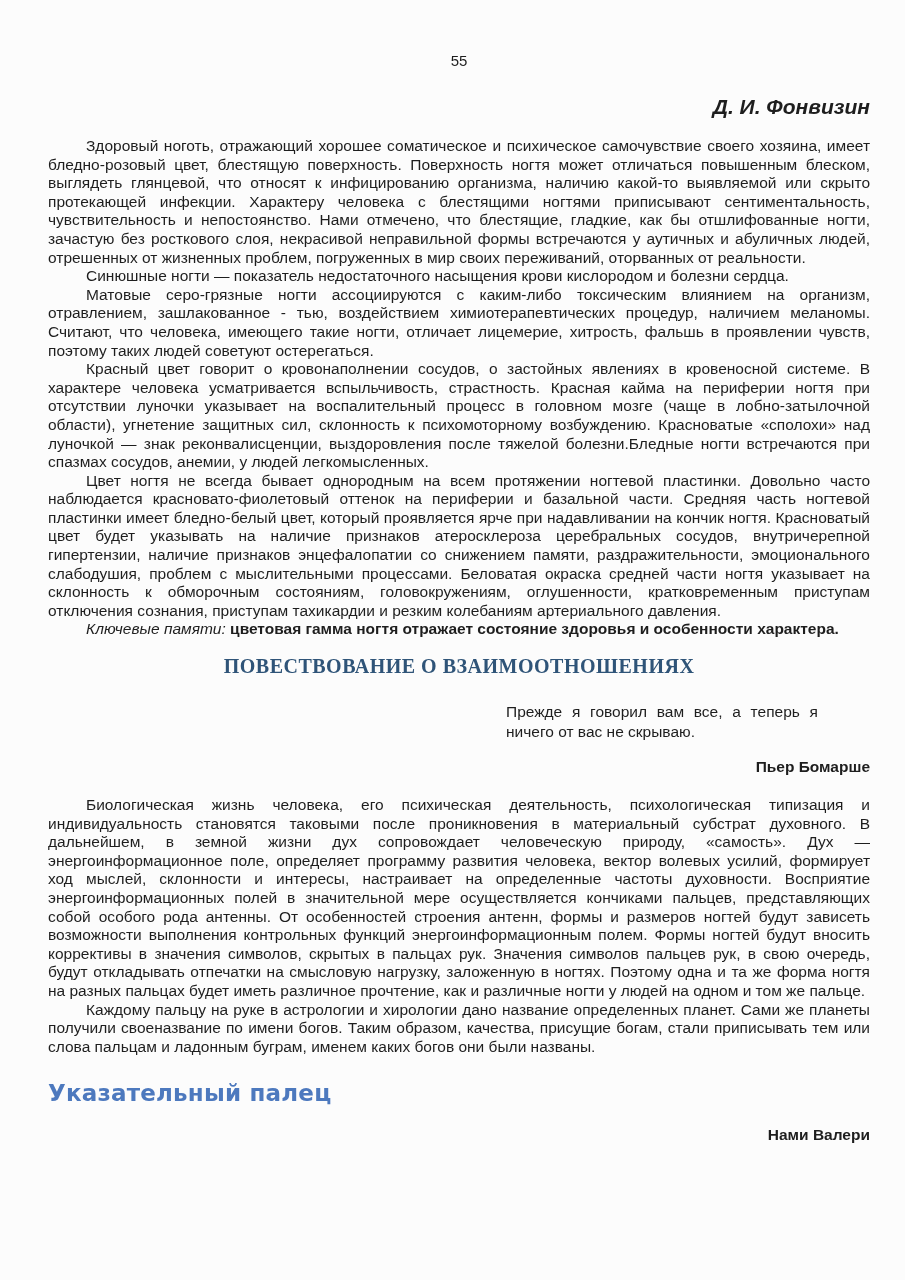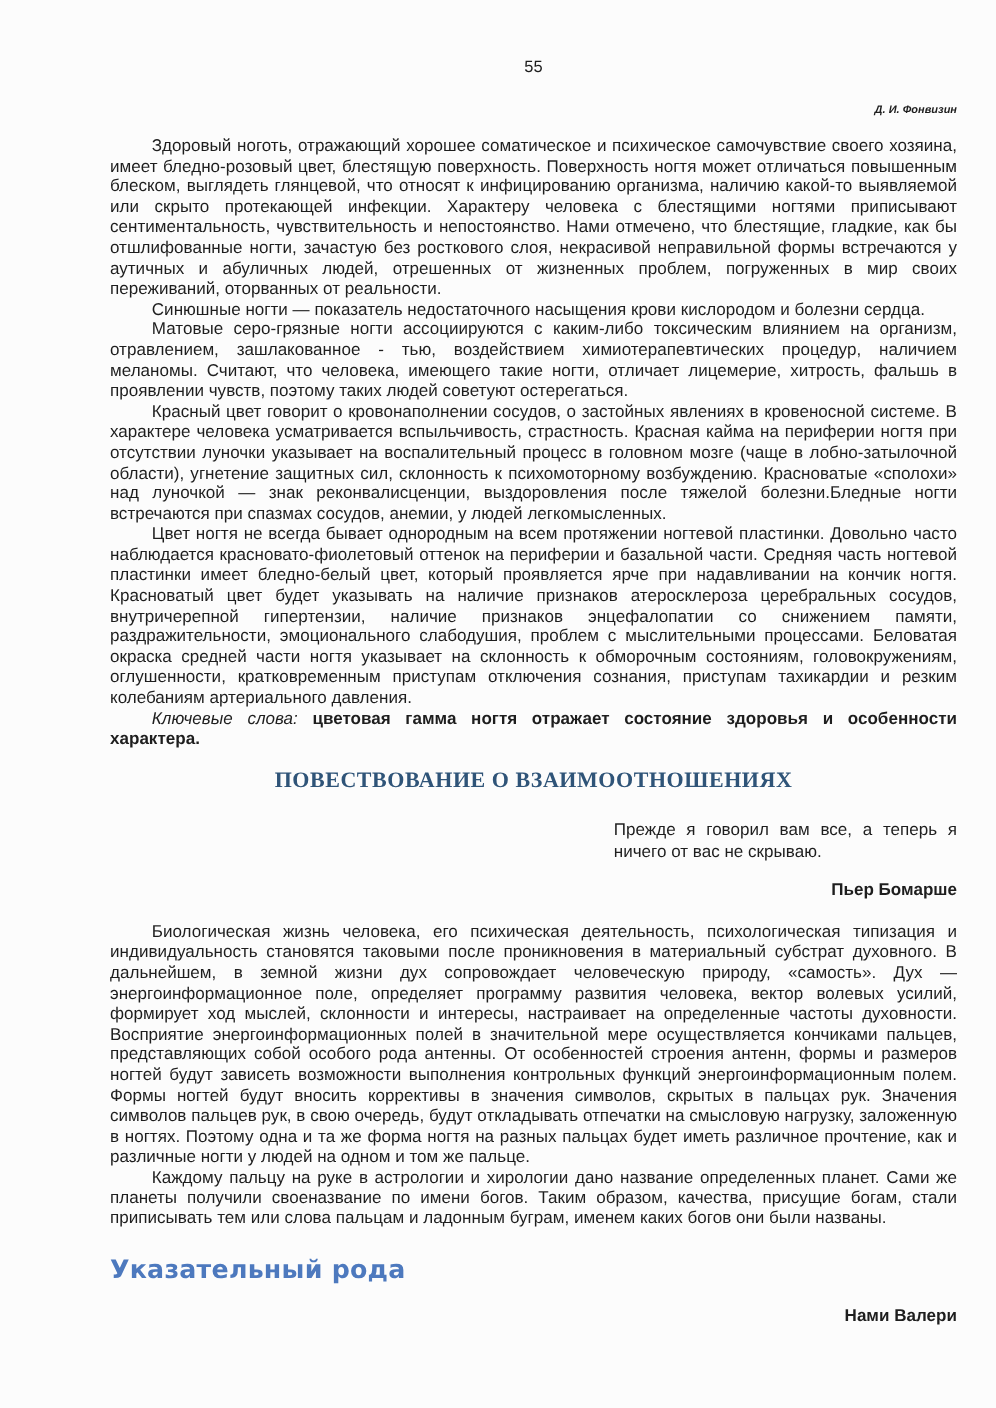--- a/index.html
+++ b/index.html
@@ -6,32 +6,32 @@
   body {
     width: 905px; height: 1280px;
     background: #fcfcfc;
     color: #1e1e1e;
     font-family: "Liberation Sans", sans-serif;
     overflow: hidden;
   }
   .page {
     box-sizing: border-box;
     width: 905px; height: 1280px;
-    padding: 52px 35px 0 100px;
+    padding: 52px 35px 0 48px;
   }
   .page-number {
     text-align: center;
     font-size: 15px;
     margin: 0 0 26px 0;
   }
   .author-top {
     text-align: right;
     font-weight: bold;
     font-style: italic;
-    font-size: 10px;
+    font-size: 21px;
     margin: 0 0 18px 0;
   }
   .body-text p {
     margin: 0;
     font-size: 15.5px;
     line-height: 18.6px;
     text-align: justify;
     text-indent: 38px;
   }
   .kw-label { font-style: italic; font-weight: normal; }
@@ -77,30 +77,30 @@
   <div class="page-number">55</div>
 
   <div class="author-top">Д. И. Фонвизин</div>
 
   <div class="body-text">
     <p>Здоровый ноготь, отражающий хорошее соматическое и психическое самочувствие своего хозяина, имеет бледно-розовый цвет, блестящую поверхность. Поверхность ногтя может отличаться повышенным блеском, выглядеть глянцевой, что относят к инфицированию организма, наличию какой-то выявляемой или скрыто протекающей инфекции. Характеру человека с блестящими ногтями приписывают сентиментальность, чувствительность и непостоянство. Нами отмечено, что блестящие, гладкие, как бы отшлифованные ногти, зачастую без росткового слоя, некрасивой неправильной формы встречаются у аутичных и абуличных людей, отрешенных от жизненных проблем, погруженных в мир своих переживаний, оторванных от реальности.</p>
     <p>Синюшные ногти — показатель недостаточного насыщения крови кислородом и болезни сердца.</p>
     <p>Матовые серо-грязные ногти ассоциируются с каким-либо токсическим влиянием на организм, отравлением, зашлакованное - тью, воздействием химиотерапевтических процедур, наличием меланомы. Считают, что человека, имеющего такие ногти, отличает лицемерие, хитрость, фальшь в проявлении чувств, поэтому таких людей советуют остерегаться.</p>
     <p>Красный цвет говорит о кровонаполнении сосудов, о застойных явлениях в кровеносной системе. В характере человека усматривается вспыльчивость, страстность. Красная кайма на периферии ногтя при отсутствии луночки указывает на воспалительный процесс в головном мозге (чаще в лобно-затылочной области), угнетение защитных сил, склонность к психомоторному возбуждению. Красноватые «сполохи» над луночкой — знак реконвалисценции, выздоровления после тяжелой болезни.Бледные ногти встречаются при спазмах сосудов, анемии, у людей легкомысленных.</p>
     <p>Цвет ногтя не всегда бывает однородным на всем протяжении ногтевой пластинки. Довольно часто наблюдается красновато-фиолетовый оттенок на периферии и базальной части. Средняя часть ногтевой пластинки имеет бледно-белый цвет, который проявляется ярче при надавливании на кончик ногтя. Красноватый цвет будет указывать на наличие признаков атеросклероза церебральных сосудов, внутричерепной гипертензии, наличие признаков энцефалопатии со снижением памяти, раздражительности, эмоционального слабодушия, проблем с мыслительными процессами. Беловатая окраска средней части ногтя указывает на склонность к обморочным состояниям, головокружениям, оглушенности, кратковременным приступам отключения сознания, приступам тахикардии и резким колебаниям артериального давления.</p>
-    <p class="keywords"><span class="kw-label">Ключевые слова:</span><span class="kw-text"> цветовая гамма ногтя отражает состояние здоровья и особенности характера.</span></p>
+    <p class="keywords"><span class="kw-label">Ключевые памяти:</span><span class="kw-text"> цветовая гамма ногтя отражает состояние здоровья и особенности характера.</span></p>
   </div>
 
   <h1 class="section-title" id="title-navy" style="color: rgb(47, 84, 120);">ПОВЕСТВОВАНИЕ О ВЗАИМООТНОШЕНИЯХ</h1>
 
   <div class="epigraph">Прежде я говорил вам все, а теперь я ничего от вас не скрываю.</div>
   <div class="attribution">Пьер Бомарше</div>
 
   <div class="body-text section-body">
     <p>Биологическая жизнь человека, его психическая деятельность, психологическая типизация и индивидуальность становятся таковыми после проникновения в материальный субстрат духовного. В дальнейшем, в земной жизни дух сопровождает человеческую природу, «самость». Дух — энергоинформационное поле, определяет программу развития человека, вектор волевых усилий, формирует ход мыслей, склонности и интересы, настраивает на определенные частоты духовности. Восприятие энергоинформационных полей в значительной мере осуществляется кончиками пальцев, представляющих собой особого рода антенны. От особенностей строения антенн, формы и размеров ногтей будут зависеть возможности выполнения контрольных функций энергоинформационным полем. Формы ногтей будут вносить коррективы в значения символов, скрытых в пальцах рук. Значения символов пальцев рук, в свою очередь, будут откладывать отпечатки на смысловую нагрузку, заложенную в ногтях. Поэтому одна и та же форма ногтя на разных пальцах будет иметь различное прочтение, как и различные ногти у людей на одном и том же пальце.</p>
     <p>Каждому пальцу на руке в астрологии и хирологии дано название определенных планет. Сами же планеты получили своеназвание по имени богов. Таким образом, качества, присущие богам, стали приписывать тем или слова пальцам и ладонным буграм, именем каких богов они были названы.</p>
   </div>
 
-  <h2 class="sub-title" id="title-blue" style="color: rgb(77, 121, 190);">Указательный рода</h2>
+  <h2 class="sub-title" id="title-blue" style="color: rgb(77, 121, 190);">Указательный палец</h2>
 
   <div class="attribution last">Нами Валери</div>
 
 </div>
 
 </body></html>

